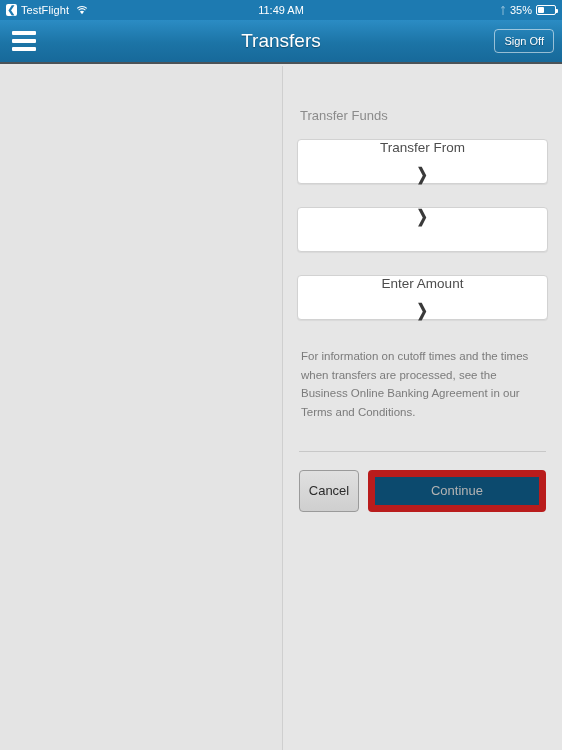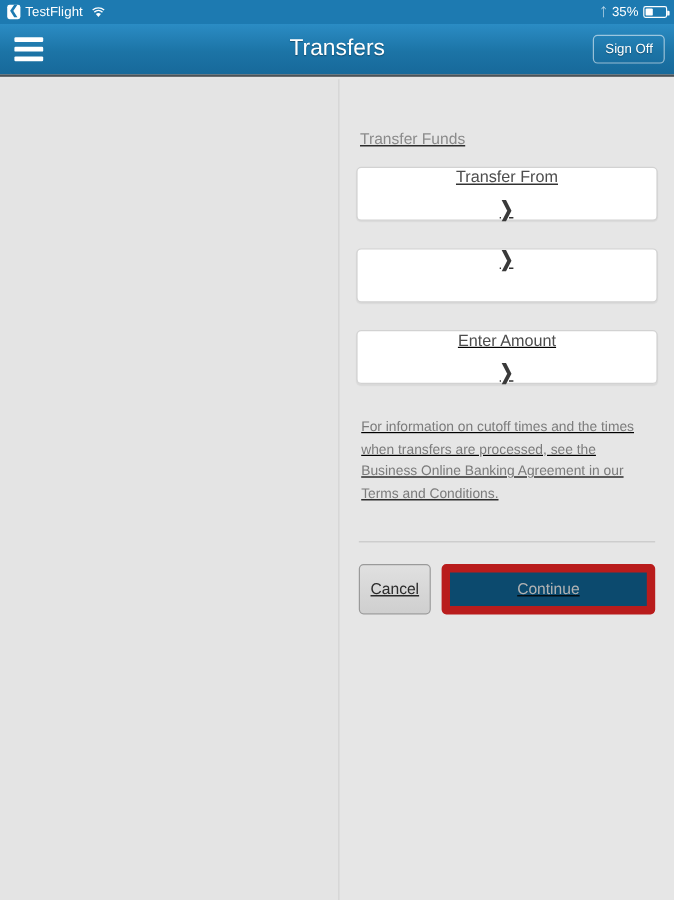--- a/index.html
+++ b/index.html
@@ -155,21 +155,20 @@
     height: 100%;
     background: #e4e4e4;
     border-right: 1px solid #cfcfcf;
   }
   .right-pane {
     flex: 1;
     height: 100%;
     background: #e6e6e6;
     padding: 0 14px;
     position: relative;
-    text-decoration: underline;
   }
 
   .section-label {
     color: #8b8b8b;
     font-size: 13px;
     padding-top: 42px;
     padding-left: 3px;
     padding-bottom: 16px;
   }
 
@@ -253,20 +252,21 @@
       <span class="back-chevron-box">❮</span>
       <span class="status-app-name">TestFlight</span>
       <span class="wifi-icon">
         <svg width="12" height="10" viewBox="0 0 12 10" aria-hidden="true">
           <path d="M6 9.2 L3.9 6.6 A3.4 3.4 0 0 1 8.1 6.6 Z" fill="#ffffff"></path>
           <path d="M2.6 5.1 A5.3 5.3 0 0 1 9.4 5.1" stroke="#ffffff" stroke-width="1.1" fill="none"></path>
           <path d="M1.2 3.3 A7.4 7.4 0 0 1 10.8 3.3" stroke="#ffffff" stroke-width="1.1" fill="none"></path>
         </svg>
       </span>
     </div>
+    <div class="status-center">11:49 AM</div>
     <div class="status-right">
       <span class="bt-icon">ᛏ</span>
       <span class="batt-pct">35%</span>
       <span class="batt-shell">
         <span class="batt-fill"></span>
       </span>
     </div>
   </div>
 
   <div class="nav-bar">

